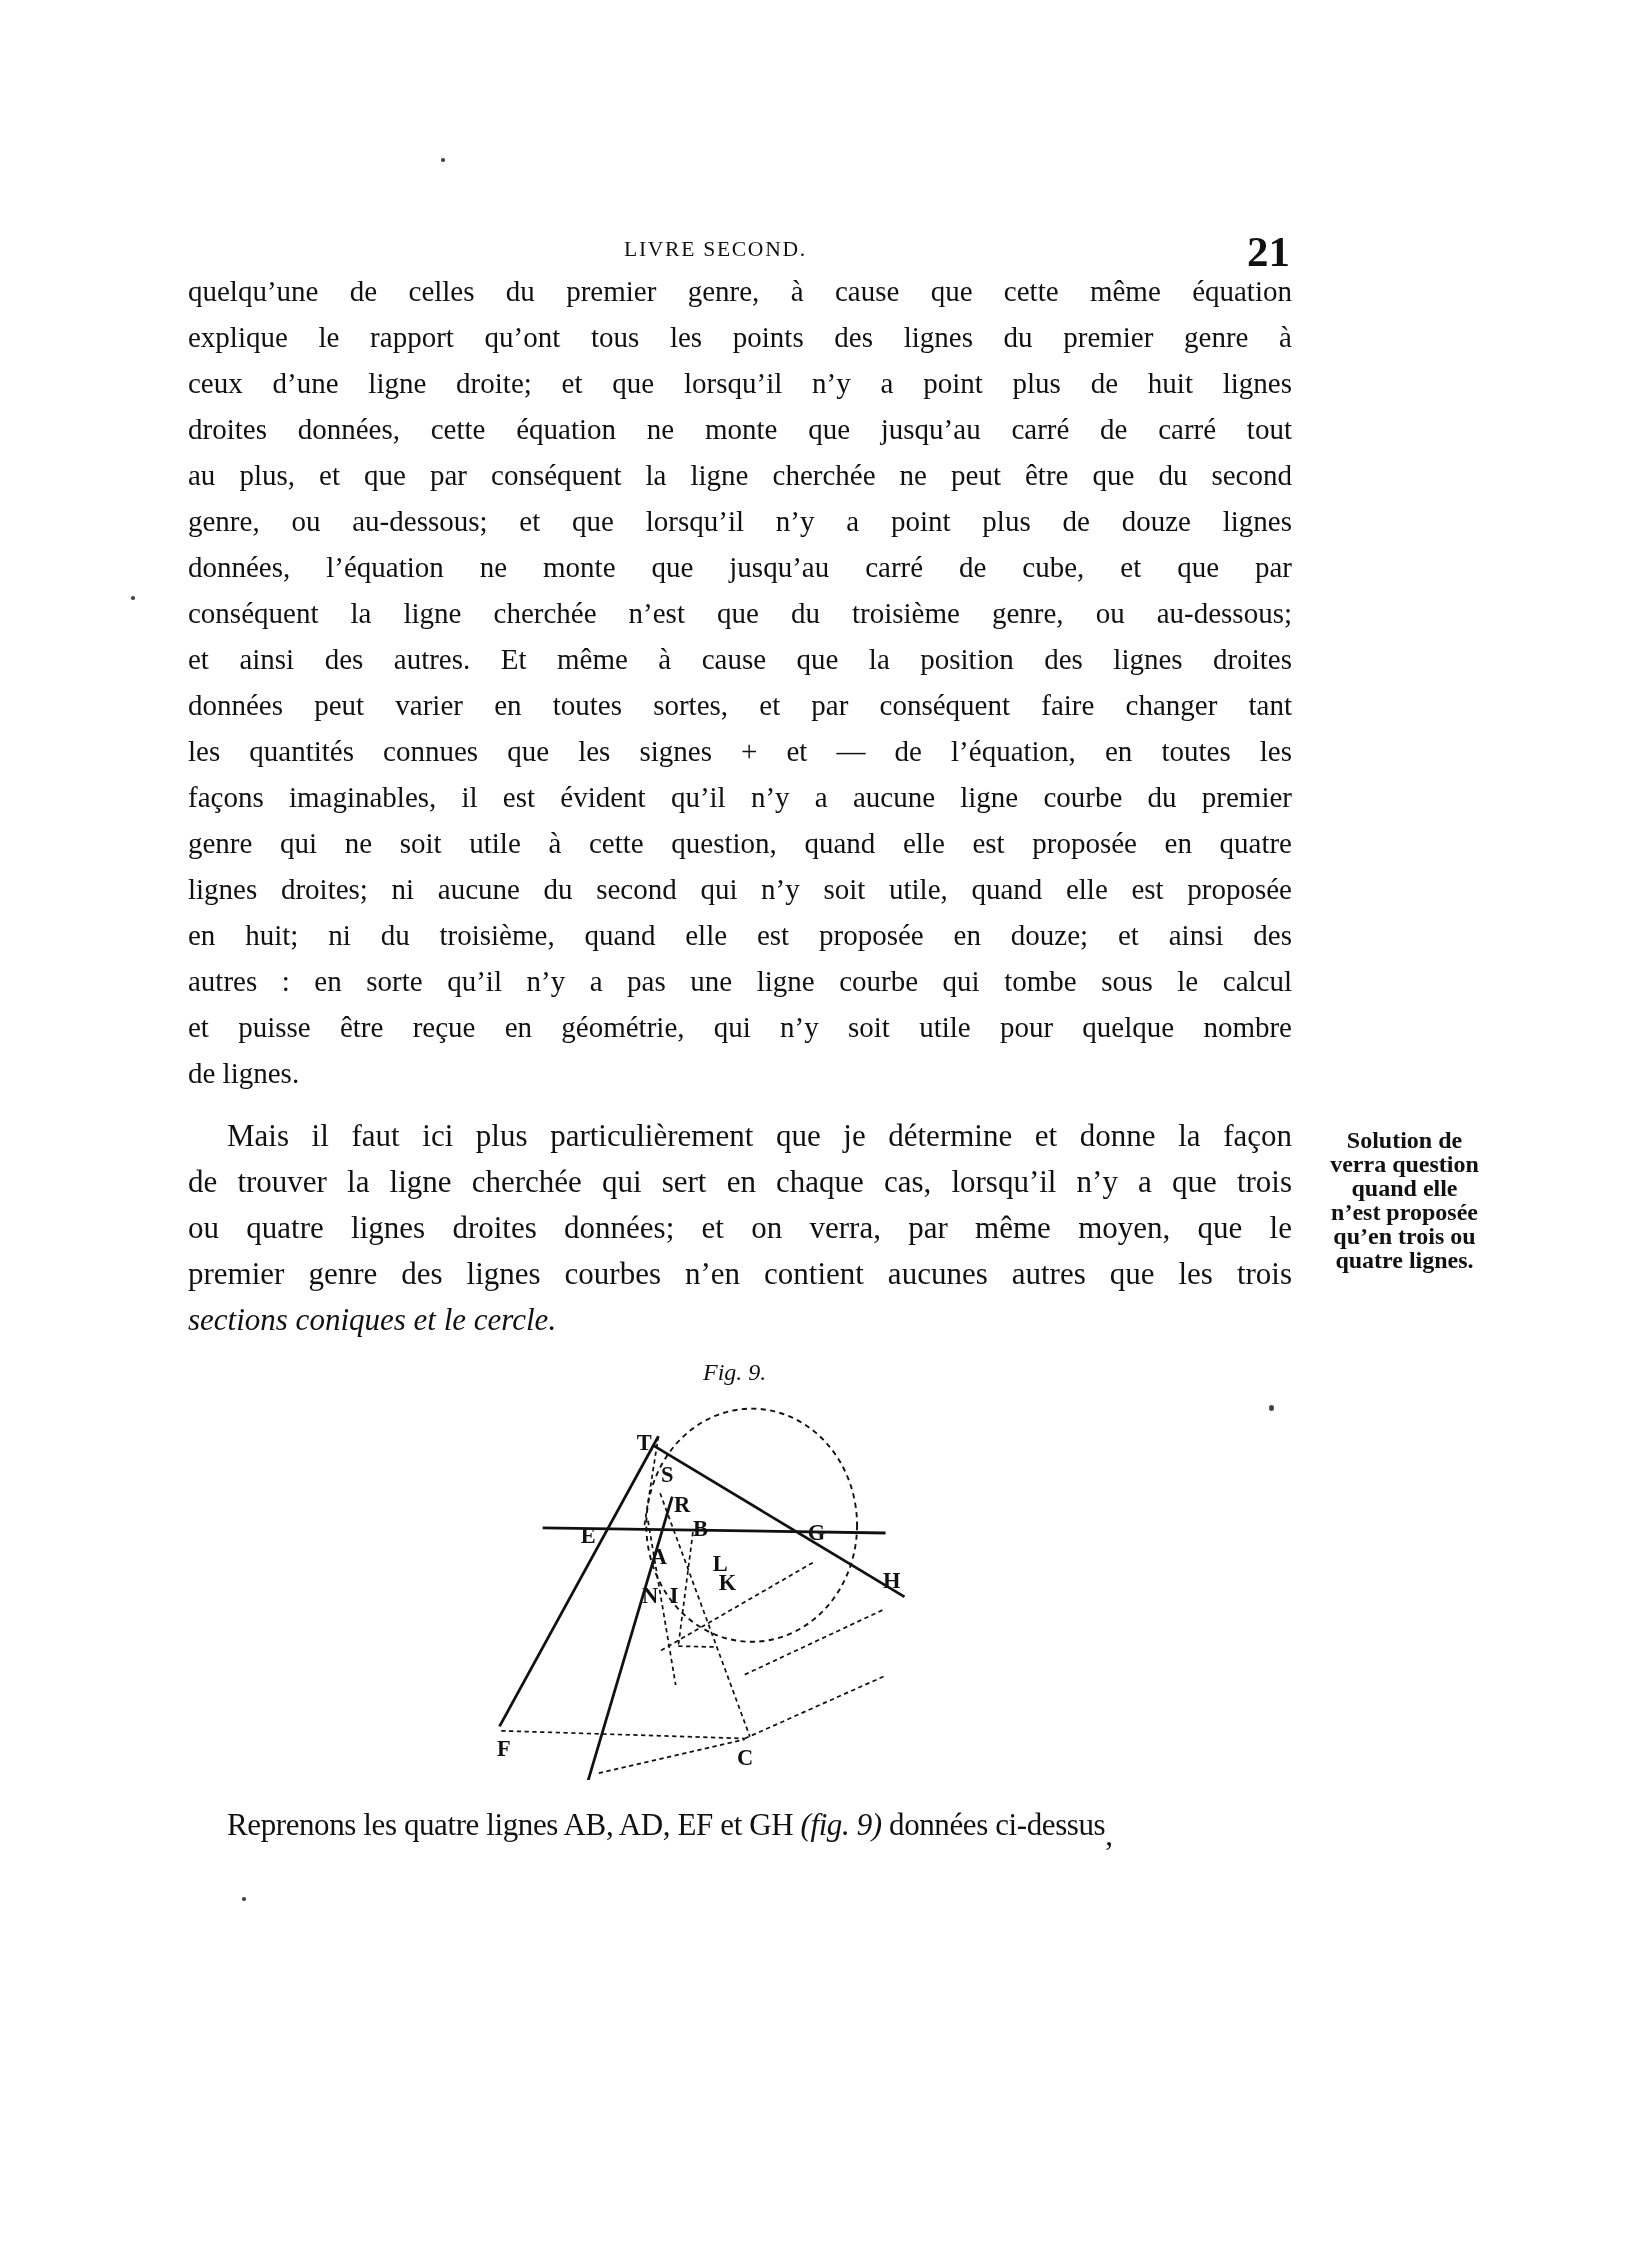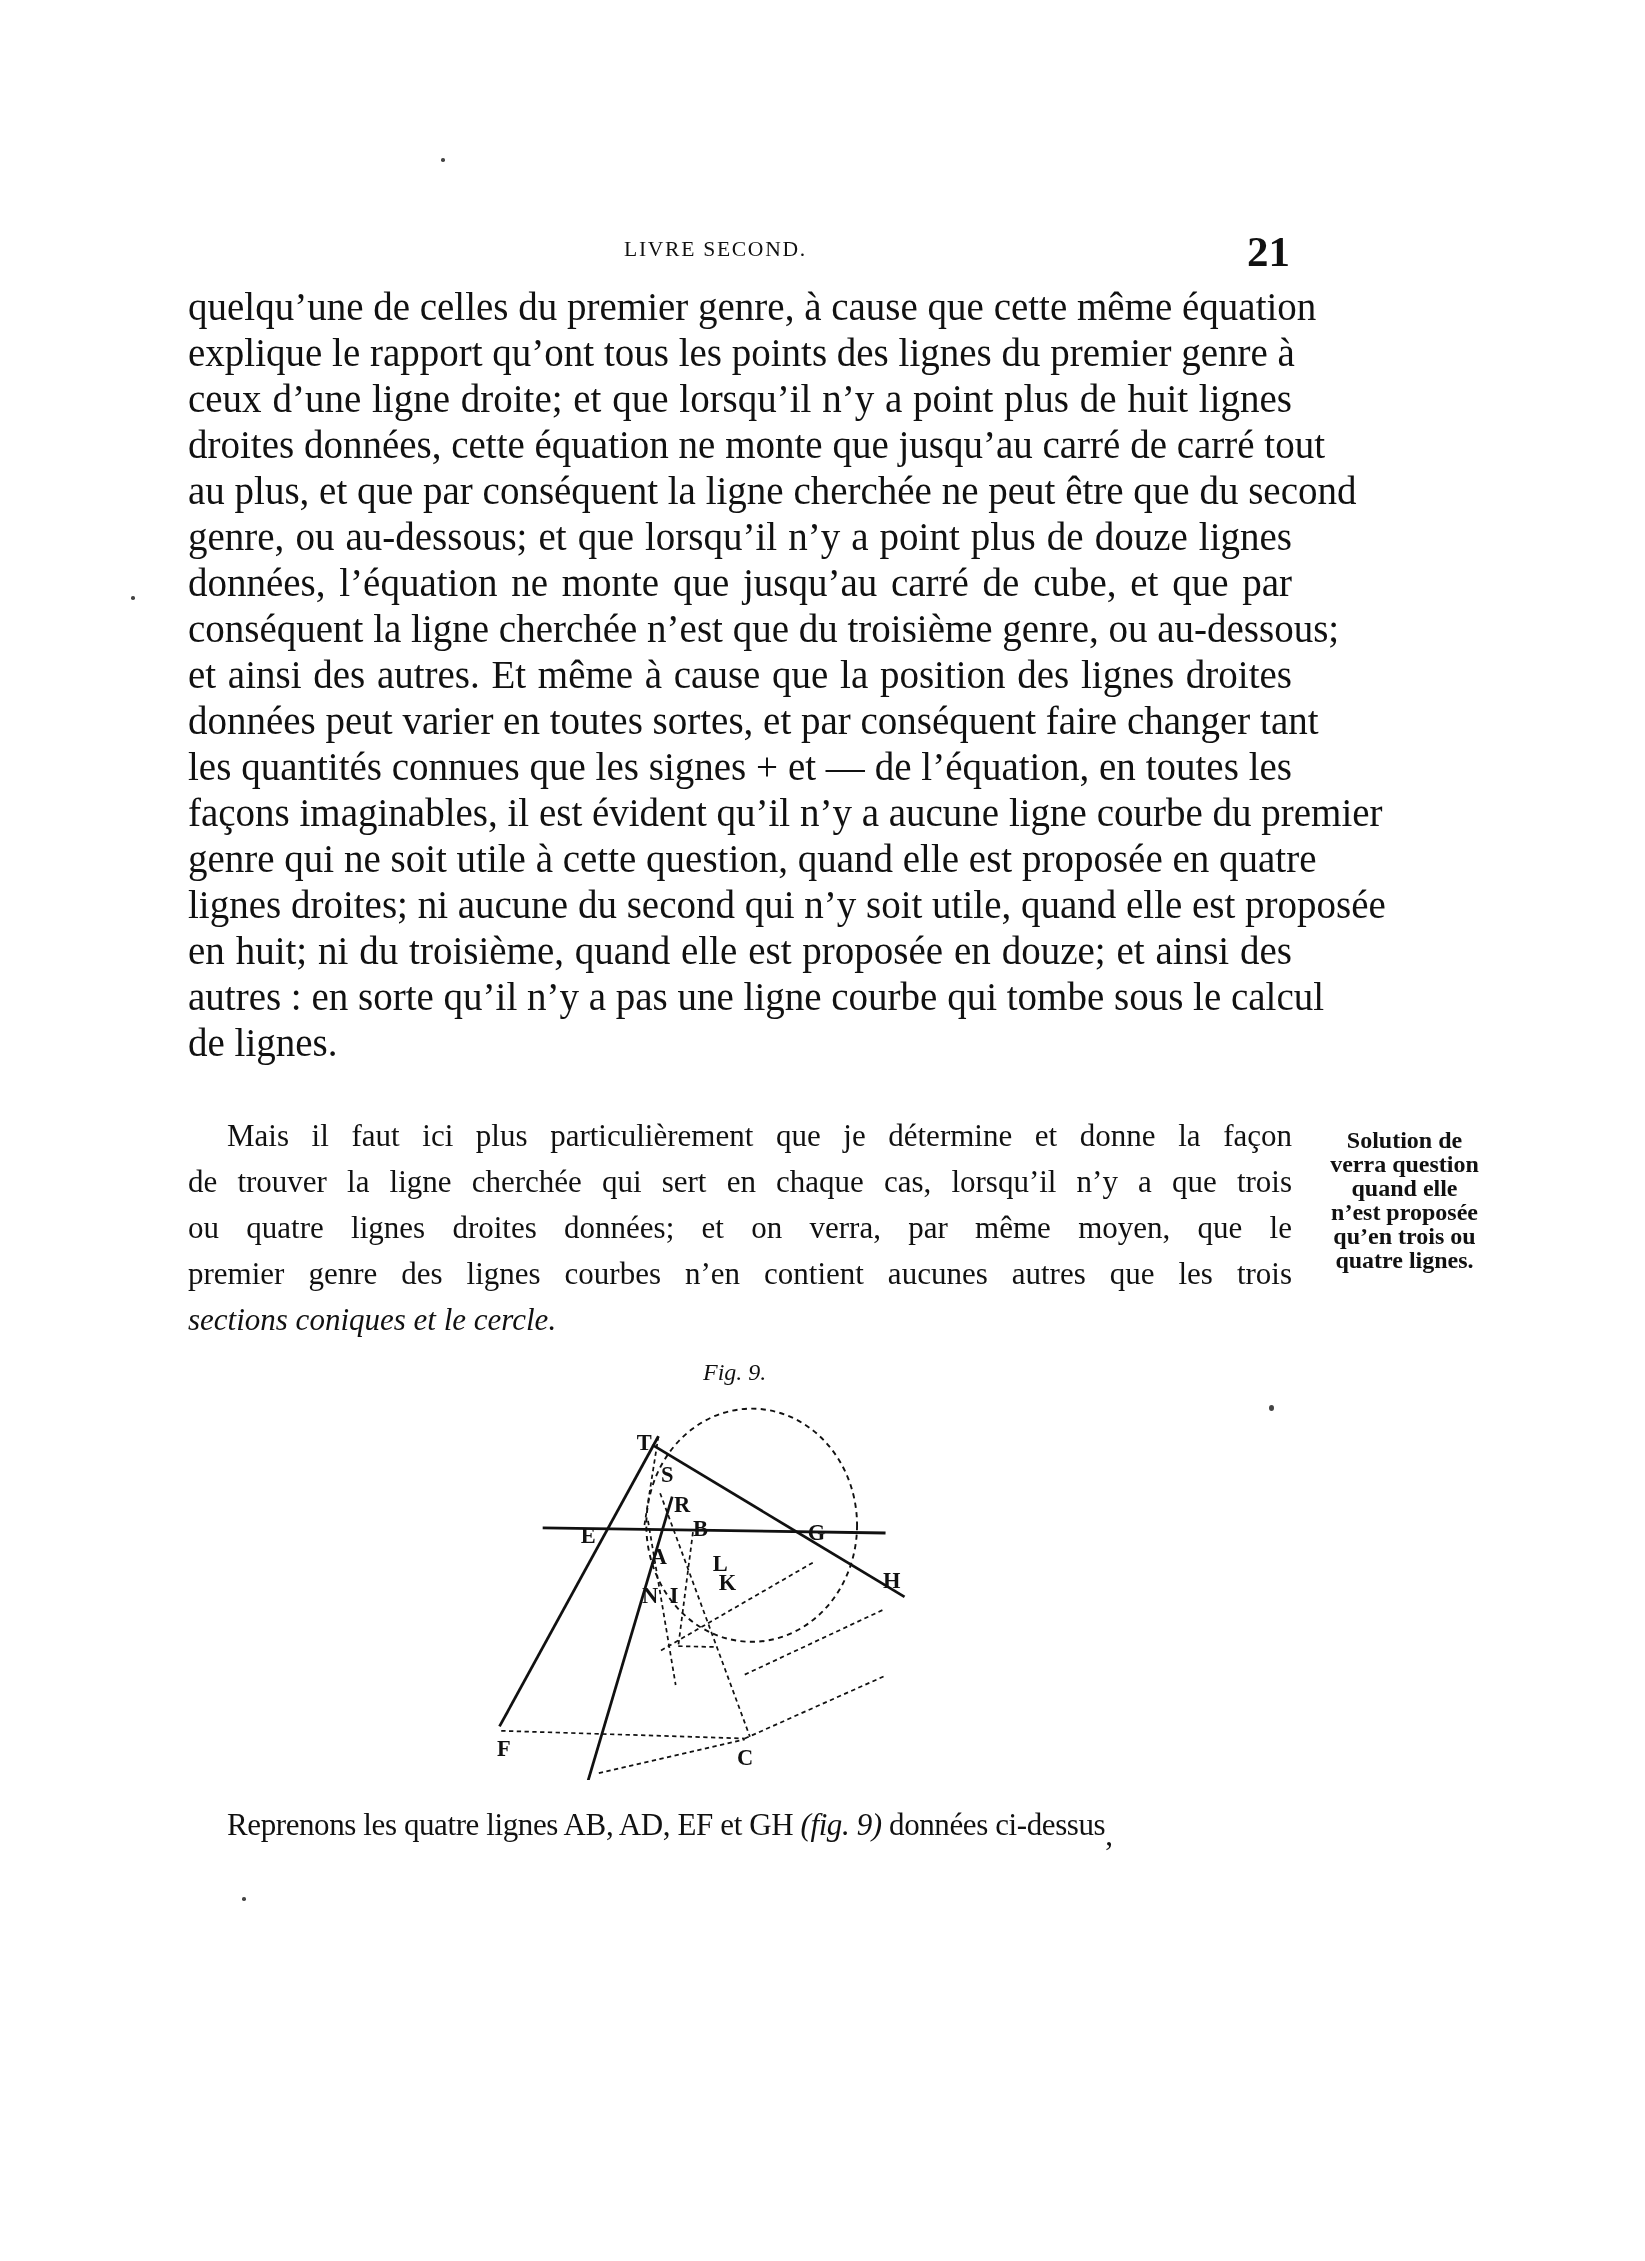--- a/index.html
+++ b/index.html
@@ -1,21 +1,21 @@
 <!DOCTYPE html>
 <html style="font-size:14px"><head>
 <meta charset="utf-8">
 <style>
   html, body { margin: 0; padding: 0; background: #ffffff; }
   body { width: 1646px; height: 2261px; position: relative; overflow: hidden;
          font-family: "Liberation Serif", "DejaVu Serif", serif; color: #111; }
   .header { position: absolute; top: 232px; left: 188px; width: 1102px; height: 35px; }
   .running-head { position: absolute; left: 406px; top: 5.2px; font-size: 21.6px; letter-spacing: 1.7px; margin-left: 30px; }
   .page-number { position: absolute; right: 0; top: -5.2px; font-size: 43px; font-weight: bold; }
-  .body-text { position: absolute; left: 188px; top: 284px; width: 1104px; font-size: 39px;
+  .body-text { position: absolute; left: 188px; top: 268px; width: 1104px; font-size: 29px;
                line-height: 46px; text-align: justify; }
   .body-text .line { display: block; text-align: justify; text-align-last: justify; white-space: nowrap; }
   .body-text .line.last { text-align-last: left; }
   .indent { padding-left: 39px; }
   .para2 { position: absolute; left: 188px; top: 1113px; width: 1104px; font-size: 31px; line-height: 46px; }
   .para2 .line { display: block; text-align: justify; text-align-last: justify; white-space: nowrap; }
   .para2 .line.last { text-align-last: left; font-style: italic; }
   .margin-note { position: absolute; left: 1303px; top: 1128px; width: 203px; font-size: 24px;
                  line-height: 24px; font-weight: bold; text-align: center; }
   .margin-note span { display: block; }
@@ -45,20 +45,21 @@
   <span class="line">données, l’équation ne monte que jusqu’au carré de cube, et que par</span>
   <span class="line">conséquent la ligne cherchée n’est que du troisième genre, ou au-dessous;</span>
   <span class="line">et ainsi des autres. Et même à cause que la position des lignes droites</span>
   <span class="line">données peut varier en toutes sortes, et par conséquent faire changer tant</span>
   <span class="line">les quantités connues que les signes + et — de l’équation, en toutes les</span>
   <span class="line">façons imaginables, il est évident qu’il n’y a aucune ligne courbe du premier</span>
   <span class="line">genre qui ne soit utile à cette question, quand elle est proposée en quatre</span>
   <span class="line">lignes droites; ni aucune du second qui n’y soit utile, quand elle est proposée</span>
   <span class="line">en huit; ni du troisième, quand elle est proposée en douze; et ainsi des</span>
   <span class="line">autres : en sorte qu’il n’y a pas une ligne courbe qui tombe sous le calcul</span>
+  <span class="line">et puisse être reçue en géométrie, qui n’y soit utile pour quelque nombre</span>
   <span class="line last">de lignes.</span>
 </div>
 
 <div class="para2">
   <span class="line indent">Mais il faut ici plus particulièrement que je détermine et donne la façon</span>
   <span class="line">de trouver la ligne cherchée qui sert en chaque cas, lorsqu’il n’y a que trois</span>
   <span class="line">ou quatre lignes droites données; et on verra, par même moyen, que le</span>
   <span class="line">premier genre des lignes courbes n’en contient aucunes autres que les trois</span>
   <span class="line last">sections coniques et le cercle.</span>
 </div>

